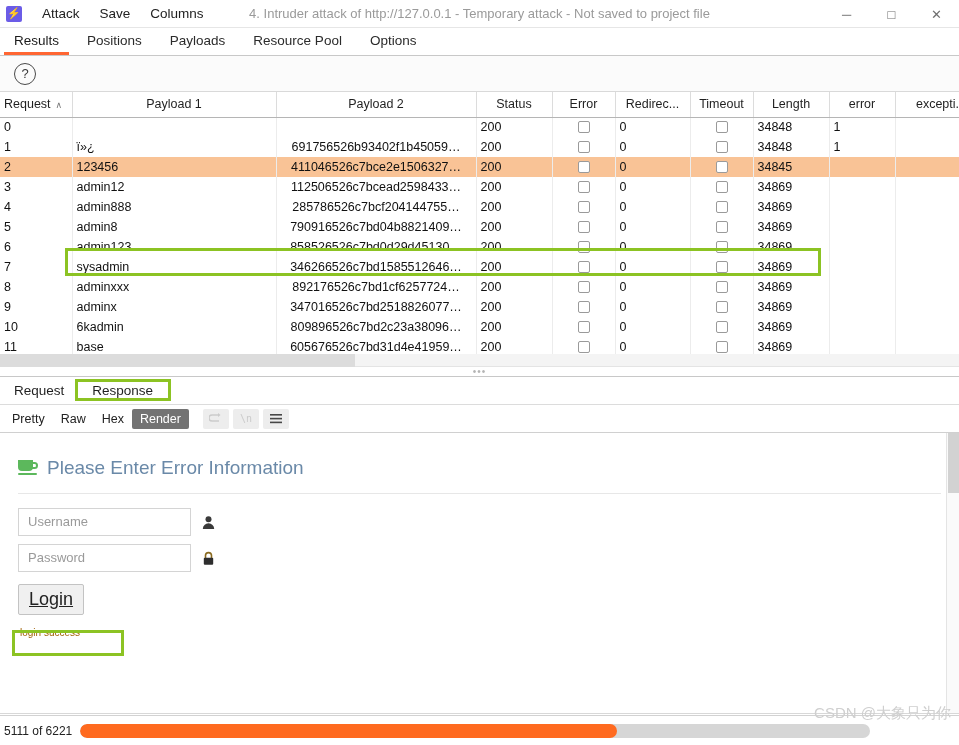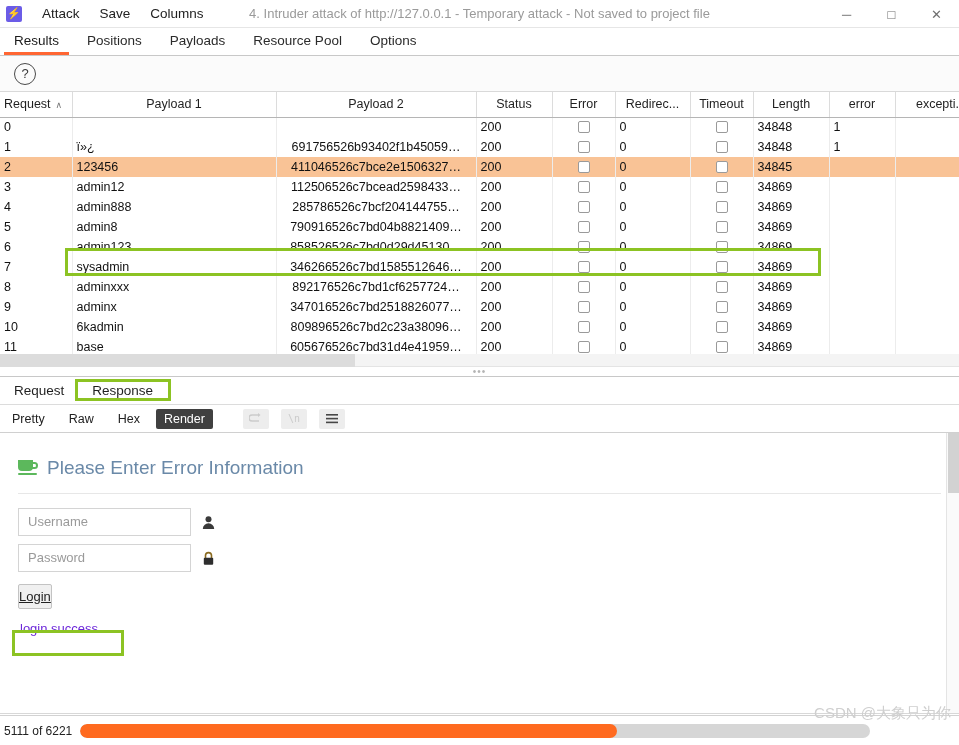--- a/index.html
+++ b/index.html
@@ -136,28 +136,28 @@
 
   
   .rr-tabs {
     height: 28px; display: flex; align-items: center;
     background: #fff; border-bottom: 1px solid #dcdcdc;
   }
   .rr-tab { padding: 0 14px; font-size: 13.5px; color: #1f1f1f; line-height: 28px; }
 
   
   .viewbar {
-    height: 28px; display: flex; align-items: center; gap: 8px;
+    height: 28px; display: flex; align-items: center; gap: 0;
     padding: 0 4px; background: #fff; border-bottom: 1px solid #d0d0d0;
   }
   .vtab {
     padding: 0 8px; height: 20px; line-height: 20px;
     font-size: 12.5px; color: #222; border-radius: 2px;
   }
-  .vtab.active { background: #404040; color: #fff; }
+  .vtab.active { background: #737373; color: #fff; }
   .vsep { width: 10px; }
   .vicon {
     width: 26px; height: 20px; margin-left: 4px;
     background: #ededed; border-radius: 2px;
     display: flex; align-items: center; justify-content: center;
     color: #cbcbcb; font-size: 12px;
   }
   .vicon.strong { color: #474747; }
   .vicon svg { display: block; }
 
@@ -193,24 +193,24 @@
   .form-area { padding: 14px 0 0 18px; }
   .field-row { display: flex; align-items: center; margin-bottom: 8px; }
   .field {
     width: 173px; height: 28px; border: 1px solid #d4d4d4;
     background: #fff; padding: 0 9px; font-size: 13px; color: #9a9a9a;
     line-height: 26px;
   }
   .field-icon { margin-left: 10px; width: 15px; height: 15px; }
   .login-btn {
     margin-top: 4px; display: inline-block;
-    padding: 4px 0; border: 1px solid #c3c3c3; background: #f0f0f0;
-    font-size: 13px; color: #222; border-radius: 2px; text-decoration: underline;
-  }
-  .login-msg { margin-top: 12px; margin-left: 2px; font-size: 13px; color: #6d28d9; }
+    padding: 4px 10px; border: 1px solid #c3c3c3; background: #f0f0f0;
+    font-size: 18px; color: #222; border-radius: 2px; text-decoration: underline;
+  }
+  .login-msg { margin-top: 12px; margin-left: 2px; font-size: 10px; color: #a16207; }
   .vscroll {
     position: absolute; right: 0; top: 0; width: 13px; height: 281px;
     background: #fafafa; border-left: 1px solid #e4e4e4;
   }
   .vscroll .thumb {
     position: absolute; left: 1px; top: 0; width: 11px; height: 60px;
     background: #d2d2d2;
   }
 
   

